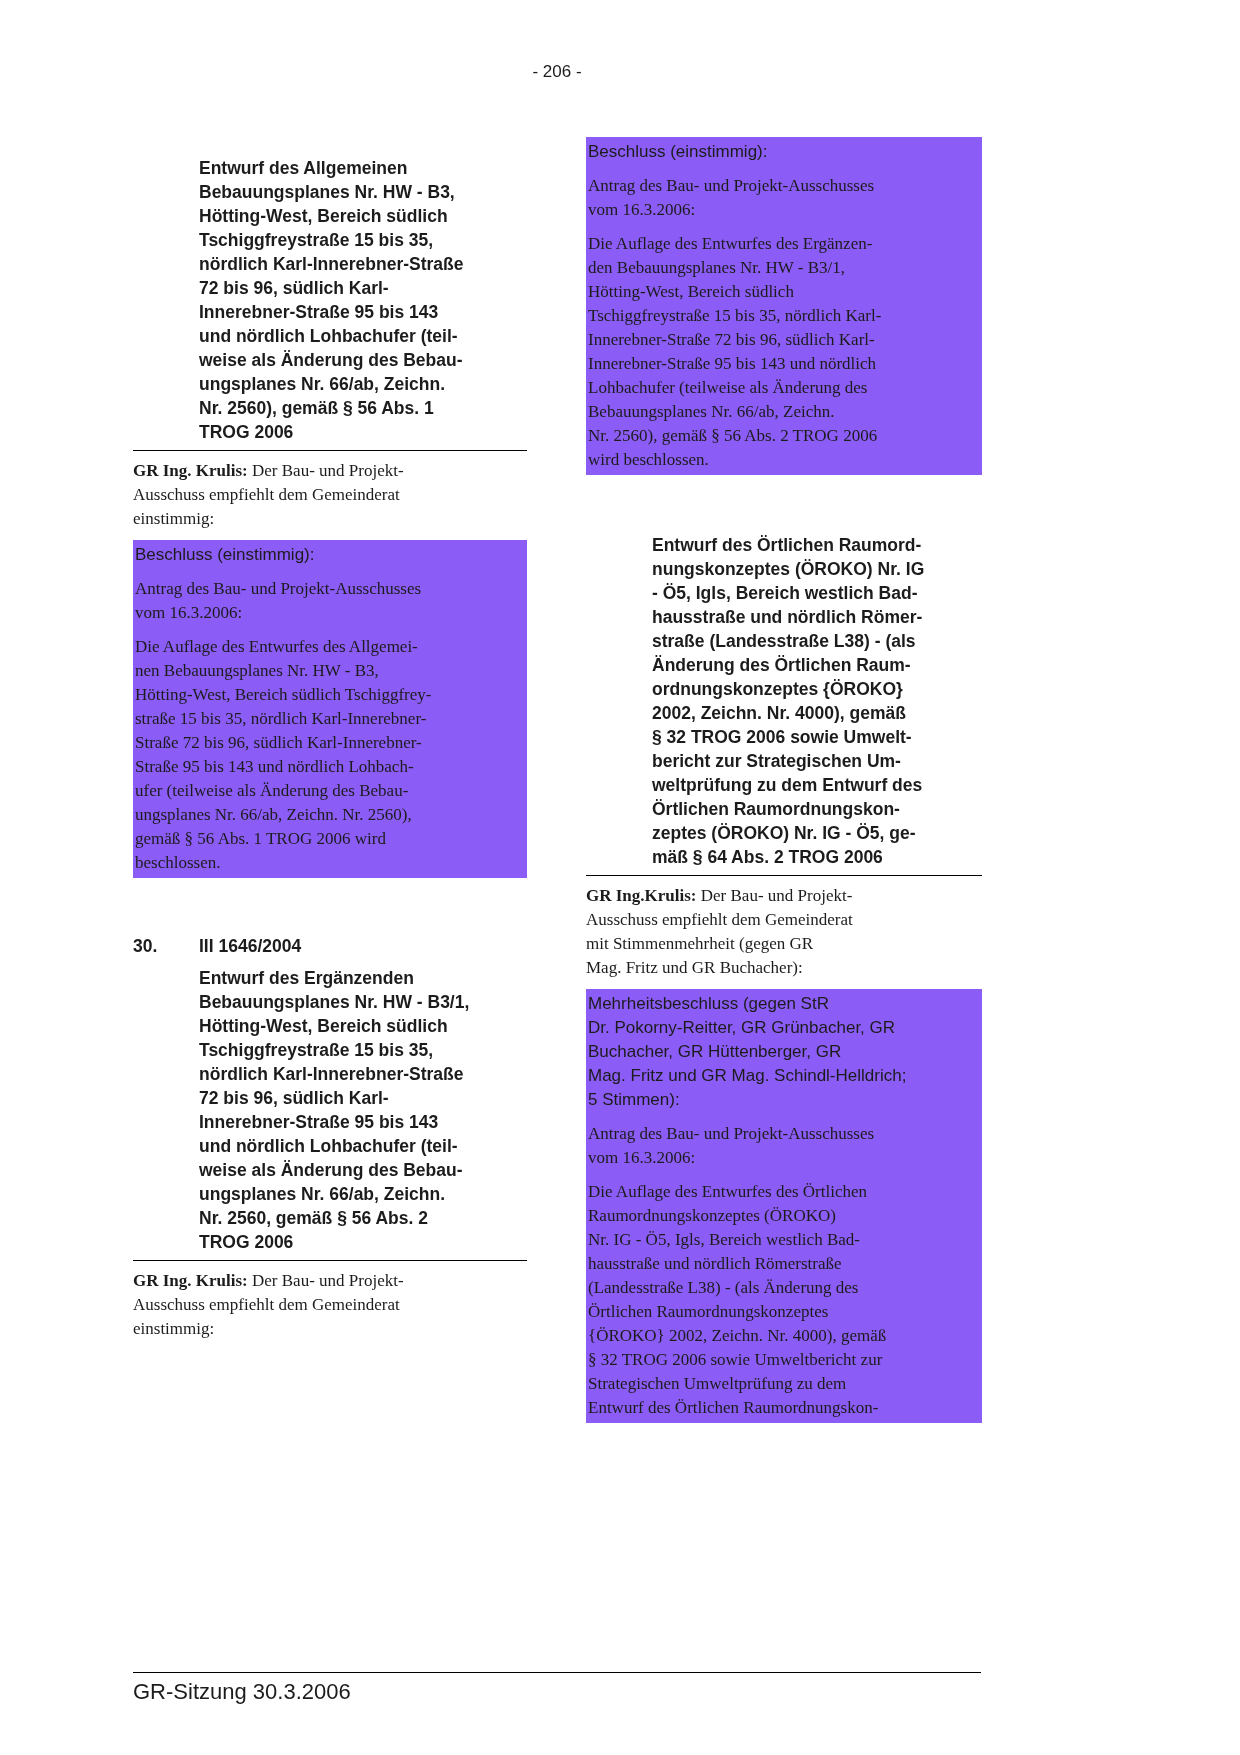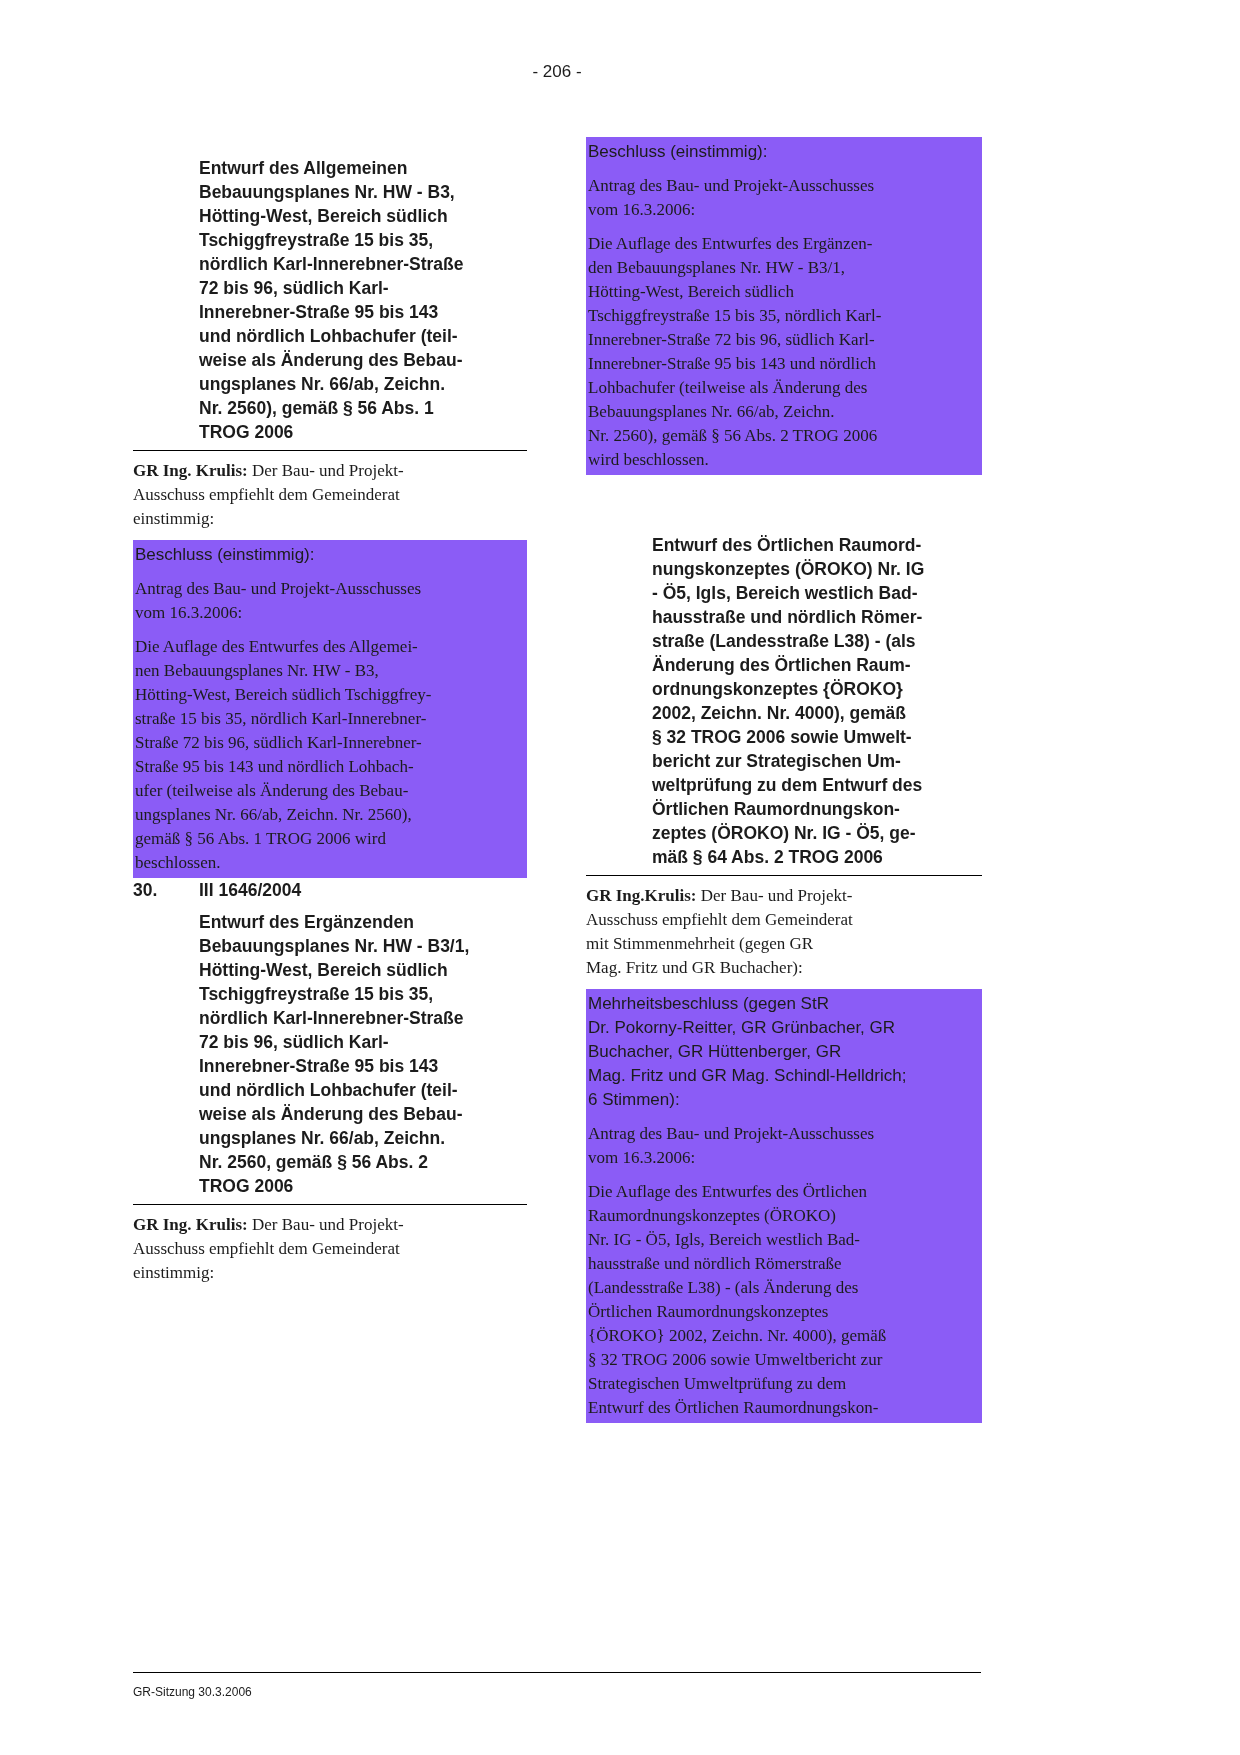--- a/index.html
+++ b/index.html
@@ -45,27 +45,27 @@
   .speaker-name { font-weight: bold; }
 
   .decision-block {
     margin-top: 9px; background: #8b5cf6; padding: 3px 4px 3px 2px;
   }
   .decision-block p {
     margin: 0; font-size: 17px; line-height: 24px; white-space: pre-line;
   }
   .decision-block p + p { margin-top: 10px; font-family: Liberation Serif, serif; }
 
-  .spacer-56 { }
+  .spacer-56 { margin-top: 56px; }
   .spacer-58 { margin-top: 58px; }
 
   .footer {
     position: absolute; left: 133px; top: 1672px; width: 848px;
     border-top: 1.5px solid #000; padding-top: 7px;
-    font-size: 12px; line-height: 24px;
+    font-size: 22px; line-height: 24px;
   }
 </style>
 </head>
 <body>
 
 <div class="page">
 
   <div class="page-number">- 206 -</div>
 
   <div class="col col-left">
@@ -165,21 +165,21 @@
       <hr class="title-rule">
       <p class="speaker-para"><span class="speaker-name">GR Ing.Krulis:</span><span> Der Bau- und Projekt-
 Ausschuss empfiehlt dem Gemeinderat
 mit Stimmenmehrheit (gegen GR
 Mag. Fritz und GR Buchacher):</span></p>
       <div class="decision-block">
         <p>Mehrheitsbeschluss (gegen StR
 Dr. Pokorny-Reitter, GR Grünbacher, GR
 Buchacher, GR Hüttenberger, GR
 Mag. Fritz und GR Mag. Schindl-Helldrich;
-6 Stimmen):</p>
+5 Stimmen):</p>
         <p>Antrag des Bau- und Projekt-Ausschusses
 vom 16.3.2006:</p>
         <p>Die Auflage des Entwurfes des Örtlichen
 Raumordnungskonzeptes (ÖROKO)
 Nr. IG - Ö5, Igls, Bereich westlich Bad-
 hausstraße und nördlich Römerstraße
 (Landesstraße L38) - (als Änderung des
 Örtlichen Raumordnungskonzeptes
 {ÖROKO} 2002, Zeichn. Nr. 4000), gemäß
 § 32 TROG 2006 sowie Umweltbericht zur

